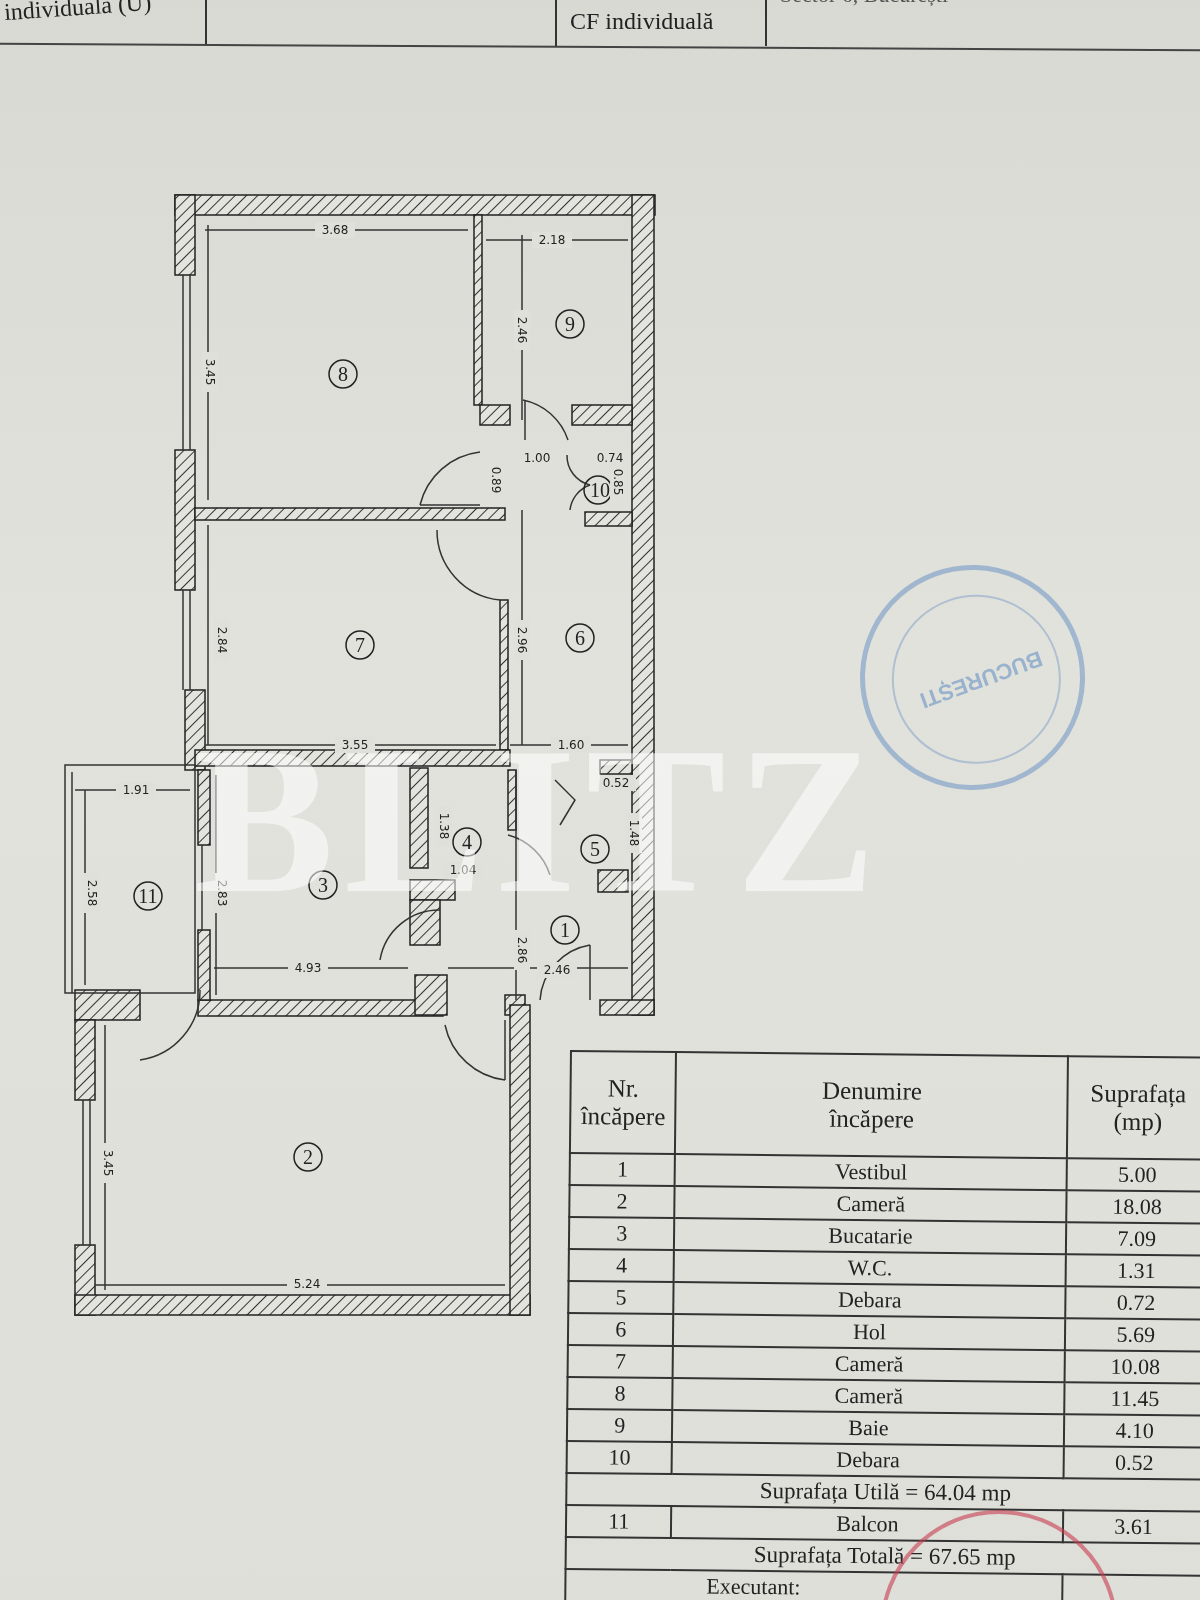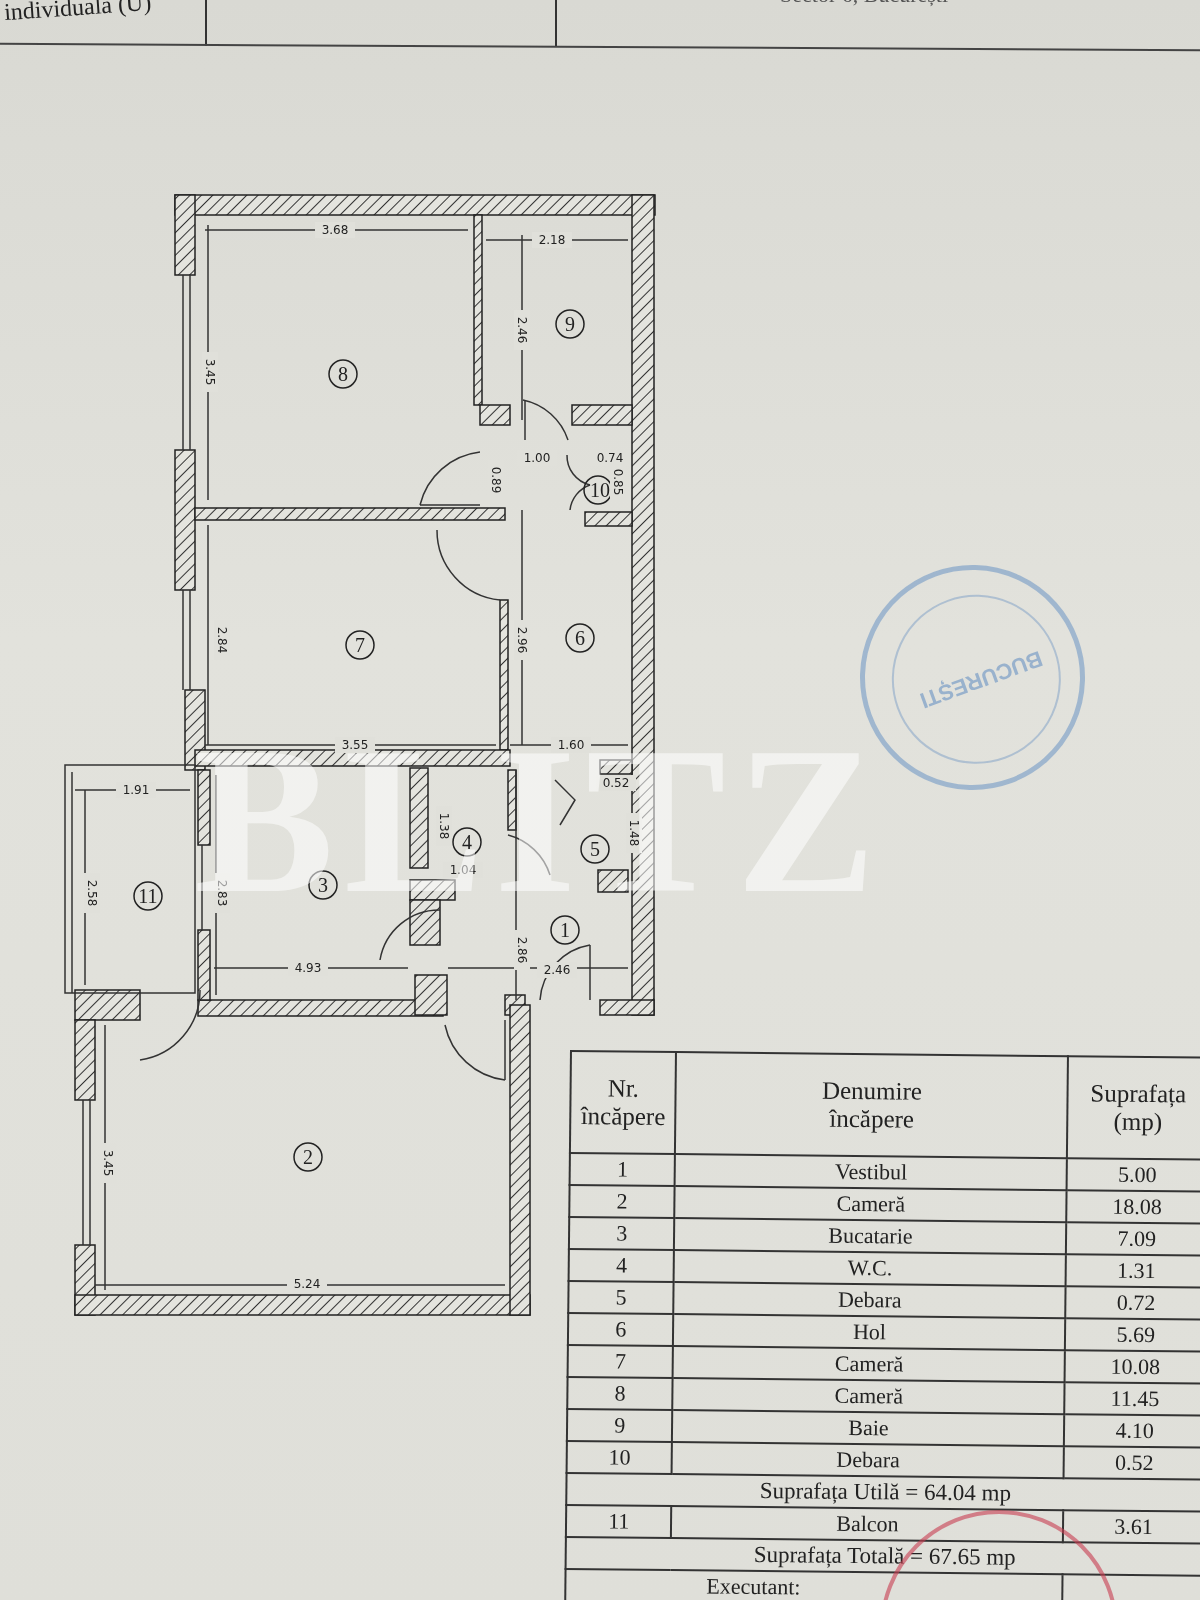--- a/index.html
+++ b/index.html
@@ -22,20 +22,23 @@
 </head>
 <body>
 
 <div class="paper"></div>
 
 <div class="hdr-row">
   <div class="hdr-cell" style="left:0;width:205px;">
     <span style="position:absolute;left:4px;top:-6px;transform:rotate(-4deg);display:inline-block;">individuală (U)</span>
   </div>
   <div class="hdr-cell" style="left:205px;width:350px;"></div>
+  <div class="hdr-cell" style="left:555px;width:210px;">
+    <span style="position:absolute;left:15px;top:8px;">CF individuală</span>
+  </div>
   <div style="position:absolute;left:780px;top:-18px;font-size:22px;color:#555;">Sector 6, București</div>
   <div class="hdr-line"></div>
 </div>
 
 <svg class="svgwrap" width="1200" height="1600" viewBox="0 0 1200 1600">
   <defs>
     <pattern id="hatch" width="8" height="8" patternUnits="userSpaceOnUse" patternTransform="rotate(45)">
       <rect width="8" height="8" fill="#e4e4de"></rect>
       <line x1="0" y1="0" x2="0" y2="8" stroke="#333" stroke-width="2"></line>
     </pattern>

